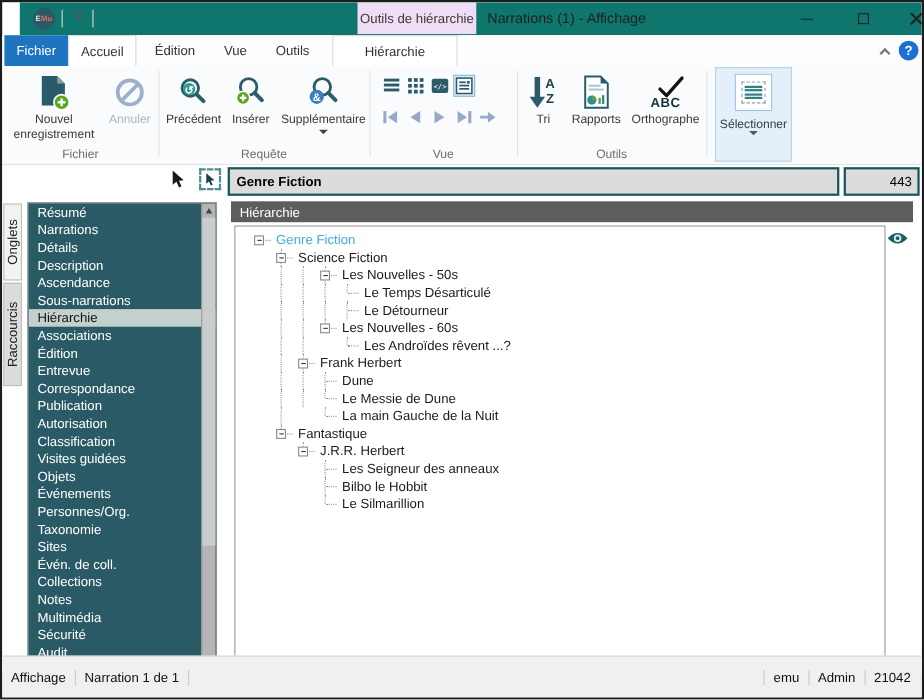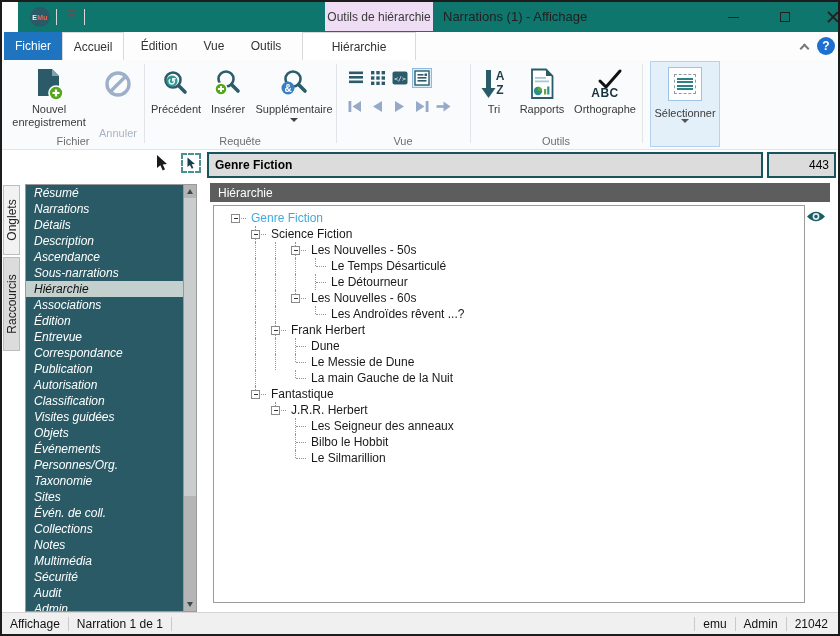--- a/index.html
+++ b/index.html
@@ -42,21 +42,21 @@
   .chev-up{width:7px;height:7px;border-left:2px solid #777;border-top:2px solid #777;transform:rotate(45deg);margin-top:3px;}
   .help-btn{position:absolute;left:815px;top:5px;width:18px;height:18px;border-radius:50%;background:var(--help-blue);
     color:#fff;font-size:12px;font-weight:bold;display:flex;align-items:center;justify-content:center;}
   .help-btn::before{content:"?";}
   
   .ribbon{position:absolute;left:0;top:58px;right:0;height:90px;background:#fafbfc;border-bottom:1px solid #e4e4e4;}
   .rdiv{position:absolute;top:4px;bottom:6px;width:1px;background:#e2e5e7;}
   .rgroup-label{position:absolute;bottom:2px;font-size:11px;color:#6e6e6e;text-align:center;}
   .rbtn{position:absolute;top:2px;height:82px;display:flex;flex-direction:column;align-items:center;padding-top:3px;font-size:11px;color:#3a3a3a;text-align:center;line-height:13px;}
   .rbtn .icon{height:38px;display:flex;align-items:center;justify-content:center;}
-  .rbtn.disabled{color:#a8b4c6;gap:24px;}
+  .rbtn.disabled{color:#a8b4c6;}
   .rbtn .caret{margin-top:2px;border-top-color:#444;}
   
   .vbtn{width:20px;height:20px;margin-right:2px;display:inline-flex;align-items:center;justify-content:center;border:1px solid transparent;}
   .vbtn.selected{background:#dcecf9;border-color:#8db8df;}
   .navbtn{width:22px;height:16px;display:inline-flex;align-items:center;justify-content:center;}
   .vrow{position:absolute;left:10px;top:8px;display:flex;}
   .navrow{position:absolute;left:8px;top:38px;display:flex;}
   
   .select-btn{position:absolute;left:648px;top:1px;width:70px;height:86px;background:var(--select-hover-bg);
     border:1px solid var(--select-hover-border);display:flex;flex-direction:column;align-items:center;padding-top:5px;font-size:11px;color:#3a3a3a;}
@@ -72,21 +72,21 @@
   .value-box{position:absolute;left:765px;top:2px;width:69px;height:26px;background:var(--field-bg);
     border:2px solid var(--field-border);display:flex;align-items:center;justify-content:flex-end;padding-right:5px;font-size:12px;color:#000;}
   
   .content{position:absolute;left:0;top:178px;right:0;bottom:22px;background:#fff;}
   .side-tab{position:absolute;left:1px;width:17px;background:#e9e9e9;border:1px solid #bdbdbd;
     display:flex;align-items:center;justify-content:center;overflow:hidden;font-size:12px;color:#222;}
   .side-tab span{transform:rotate(-90deg);white-space:nowrap;}
   .side-tab.onglets{top:5px;height:70px;background:#f2f2f2;}
   .side-tab.raccourcis{top:77px;height:94px;background:#dcdcdc;}
   .sidebar{position:absolute;left:23px;top:4px;width:172px;bottom:0;background:var(--brand-teal);
-    border:1px solid #9a9a9a;overflow:hidden;font-style:italic;}
+    border:1px solid #9a9a9a;overflow:hidden;}
   .sb-item{height:16px;line-height:16px;font-size:12px;color:#fff;padding-left:8px;white-space:nowrap;}
   .sb-item.selected{background:var(--selected-item-bg);color:#111;}
   .sb-scroll{position:absolute;right:0;top:0;bottom:0;width:13px;background:#b5b5b5;border-left:1px solid #989898;}
   .sb-arrow{position:absolute;left:0;width:12px;height:13px;display:flex;align-items:center;justify-content:center;}
   .sb-arrow.up{top:0;} .sb-arrow.down{bottom:0;}
   .tri-up{width:0;height:0;border-left:3.5px solid transparent;border-right:3.5px solid transparent;border-bottom:5px solid #3c4a4a;}
   .tri-down{width:0;height:0;border-left:3.5px solid transparent;border-right:3.5px solid transparent;border-top:5px solid #3c4a4a;}
   .sb-thumb{position:absolute;left:0;top:13px;width:12px;height:70%;background:#c9cdcd;}
   .panel-header{position:absolute;left:208px;top:3px;right:8px;height:19px;background:var(--panel-header-bg);
     color:#fff;font-size:12px;display:flex;align-items:center;padding-left:8px;}
@@ -98,21 +98,21 @@
   .tguide,.tjunction{position:relative;width:20px;height:16px;flex:0 0 20px;}
   .tguide.on::before{content:"";position:absolute;left:9px;top:0;bottom:0;border-left:1px dotted #969696;}
   .tjunction .jv{position:absolute;left:9px;top:0;height:50%;border-left:1px dotted #969696;}
   .tjunction .jv.full{height:100%;}
   .tjunction .jh{position:absolute;left:10px;top:8px;width:10px;border-top:1px dotted #969696;}
   .tbox{position:absolute;left:5px;top:3.5px;width:9px;height:9px;background:#fff;border:1px solid #8a8a8a;}
   .tbox::after{content:"";position:absolute;left:1.5px;top:3px;width:4px;height:1px;background:#333;}
   .tlabel{margin-left:3px;color:#1a1a1a;padding:0 2px;}
   .tlabel.root{color:var(--root-node-blue);}
   
-  .statusbar{position:absolute;left:0;bottom:0;right:0;height:22px;background:#f0f0f0;border-top:1px solid #d4d4d4;
+  .statusbar{position:absolute;left:0;bottom:0;right:0;height:38px;background:#f0f0f0;border-top:1px solid #d4d4d4;
     display:flex;align-items:center;font-size:12px;color:#111;}
   .status-left{display:flex;align-items:center;height:100%;padding-left:8px;}
   .status-right{display:flex;align-items:center;height:100%;margin-left:auto;padding-right:10px;}
   .ssep{width:1px;height:14px;background:#c9c9c9;margin:0 8px;}
   .sseg{white-space:nowrap;}
 </style>
 </head>
 <body>
 
 <div class="window">

